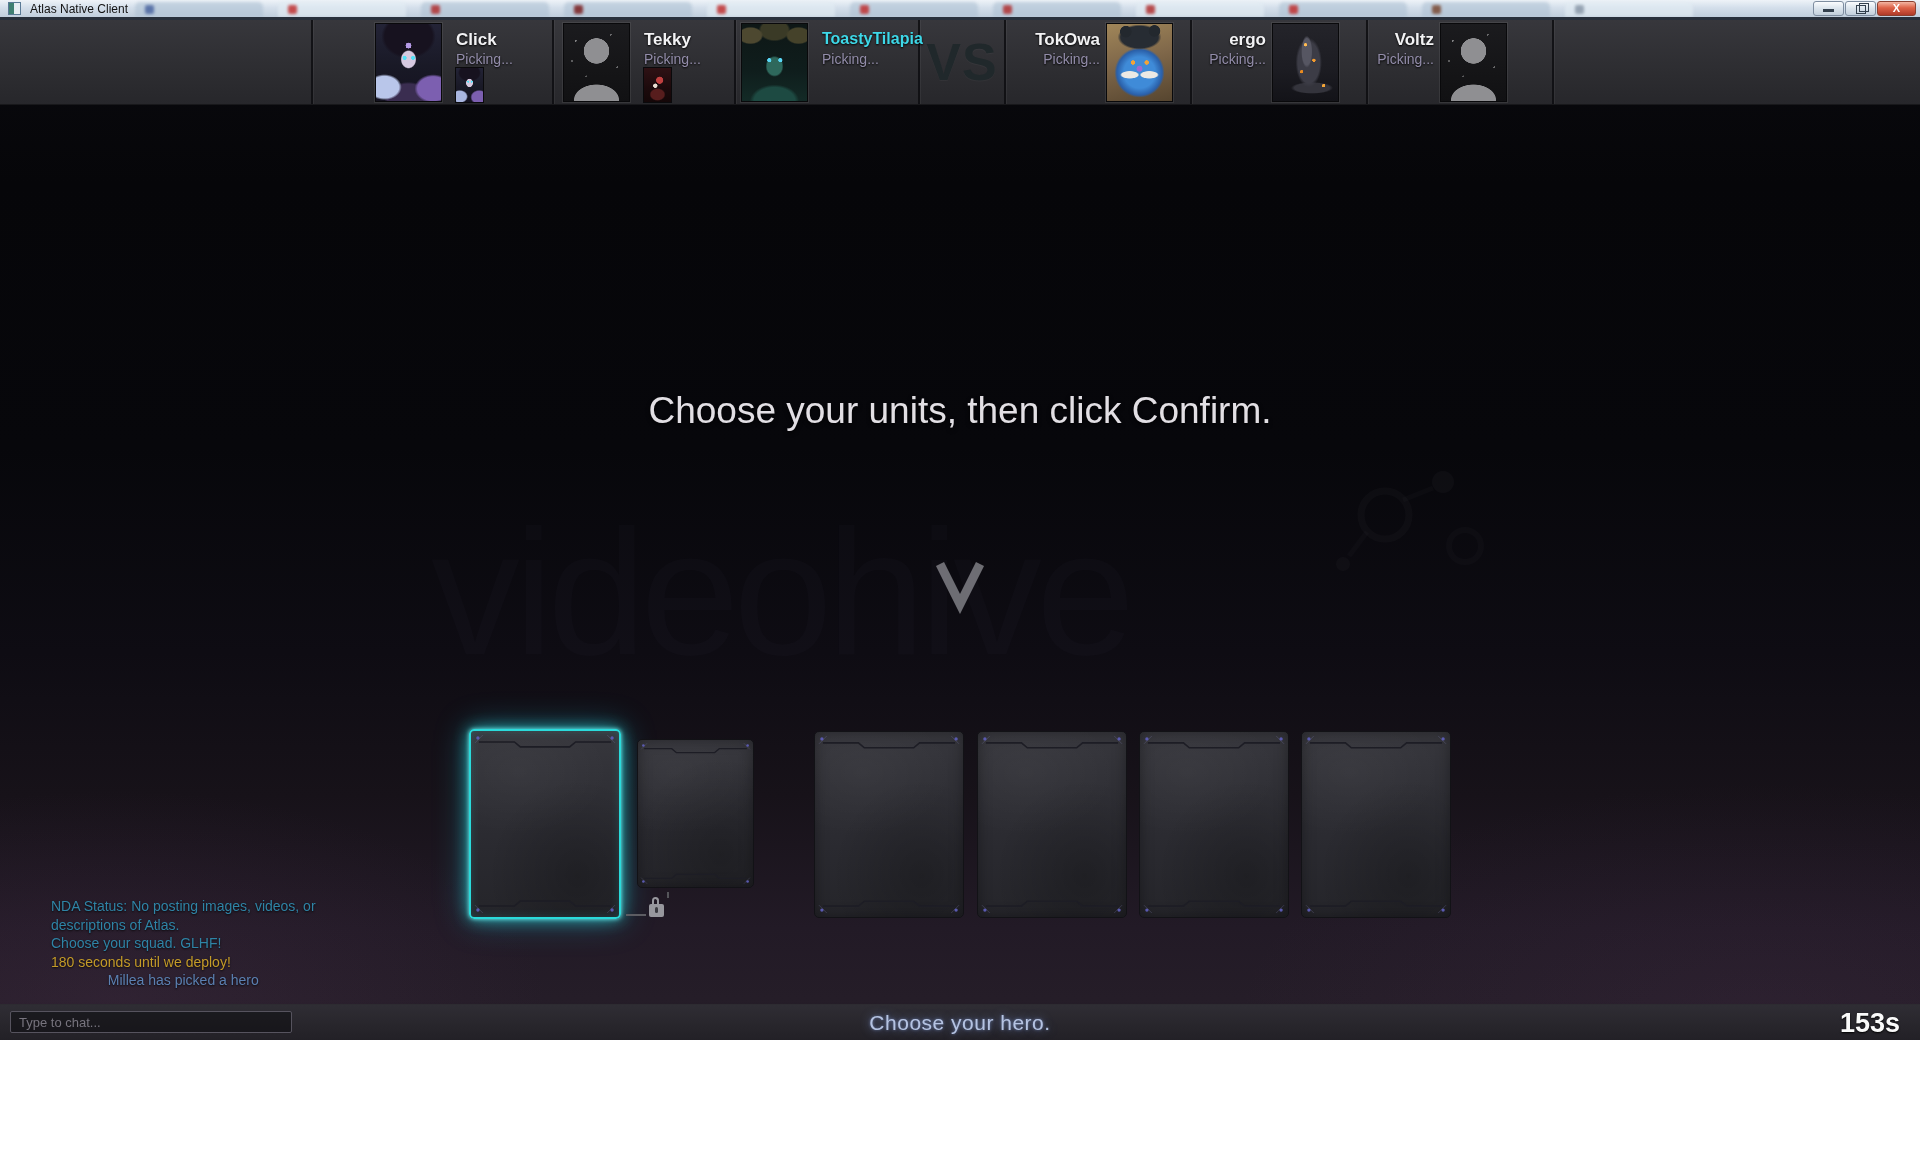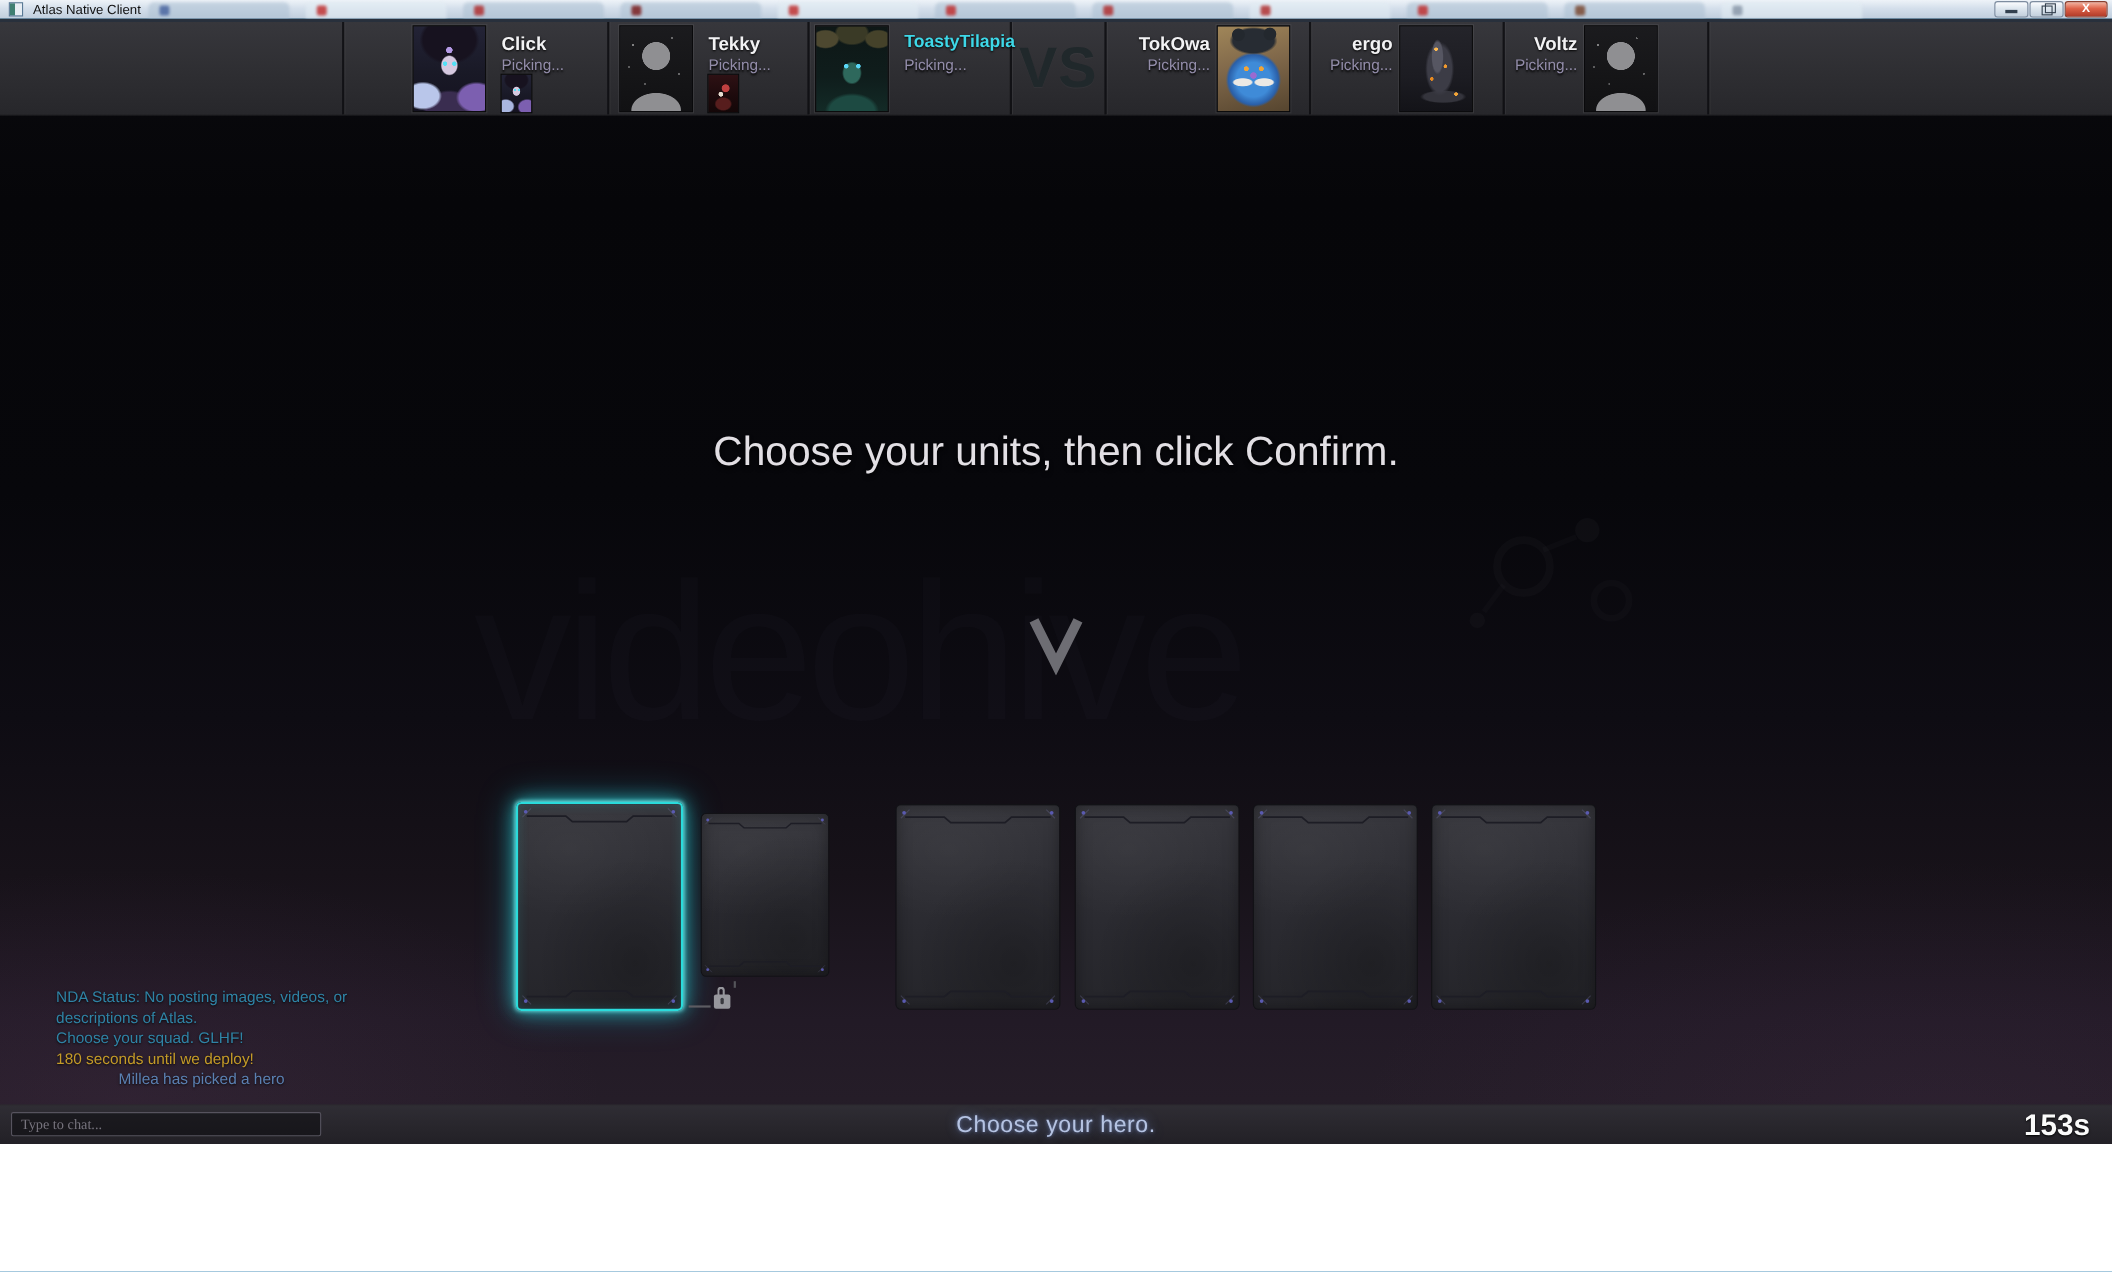--- a/index.html
+++ b/index.html
@@ -156,21 +156,21 @@
 
   
   .chatlog{position:absolute;left:14px;top:877px;font-size:14px;line-height:18.5px;text-shadow:0 1px 2px rgba(0,0,0,0.8);margin-left:37px;}
 
   
   .footer{position:absolute;left:0;top:984px;width:1920px;height:36px;
     background:linear-gradient(180deg,#2f2d34 0%,#28262c 55%,#222026 100%);
     border-top:1px solid rgba(255,255,255,0.05);}
   .chat-input{position:absolute;left:10px;top:6px;width:282px;height:22px;box-sizing:border-box;
     background:rgba(12,12,16,0.55);border:1px solid #56535e;border-radius:2px;
-    color:#9a98a2;font-size:13px;padding:0 8px;font-family:Liberation Serif, serif;outline:none;}
+    color:#9a98a2;font-size:13px;padding:0 8px;font-family:Liberation Sans, sans-serif;outline:none;}
   .chat-input::placeholder{color:#77747e;opacity:1;}
   .footer-status{position:absolute;left:0;top:0;width:1920px;height:36px;line-height:36px;text-align:center;
     font-size:21px;color:#b5c3e2;letter-spacing:0.5px;
     text-shadow:0 0 10px rgba(130,160,230,0.65),0 0 3px rgba(160,190,255,0.5);}
   .timer{position:absolute;right:20px;top:0;height:36px;line-height:36px;
     font-size:27px;font-weight:bold;color:#fafafa;text-shadow:0 1px 2px #000;}
 
   .desktop-below{position:absolute;left:0;top:1040px;width:1920px;height:116px;background:#ffffff;}
 </style>
 </head>

